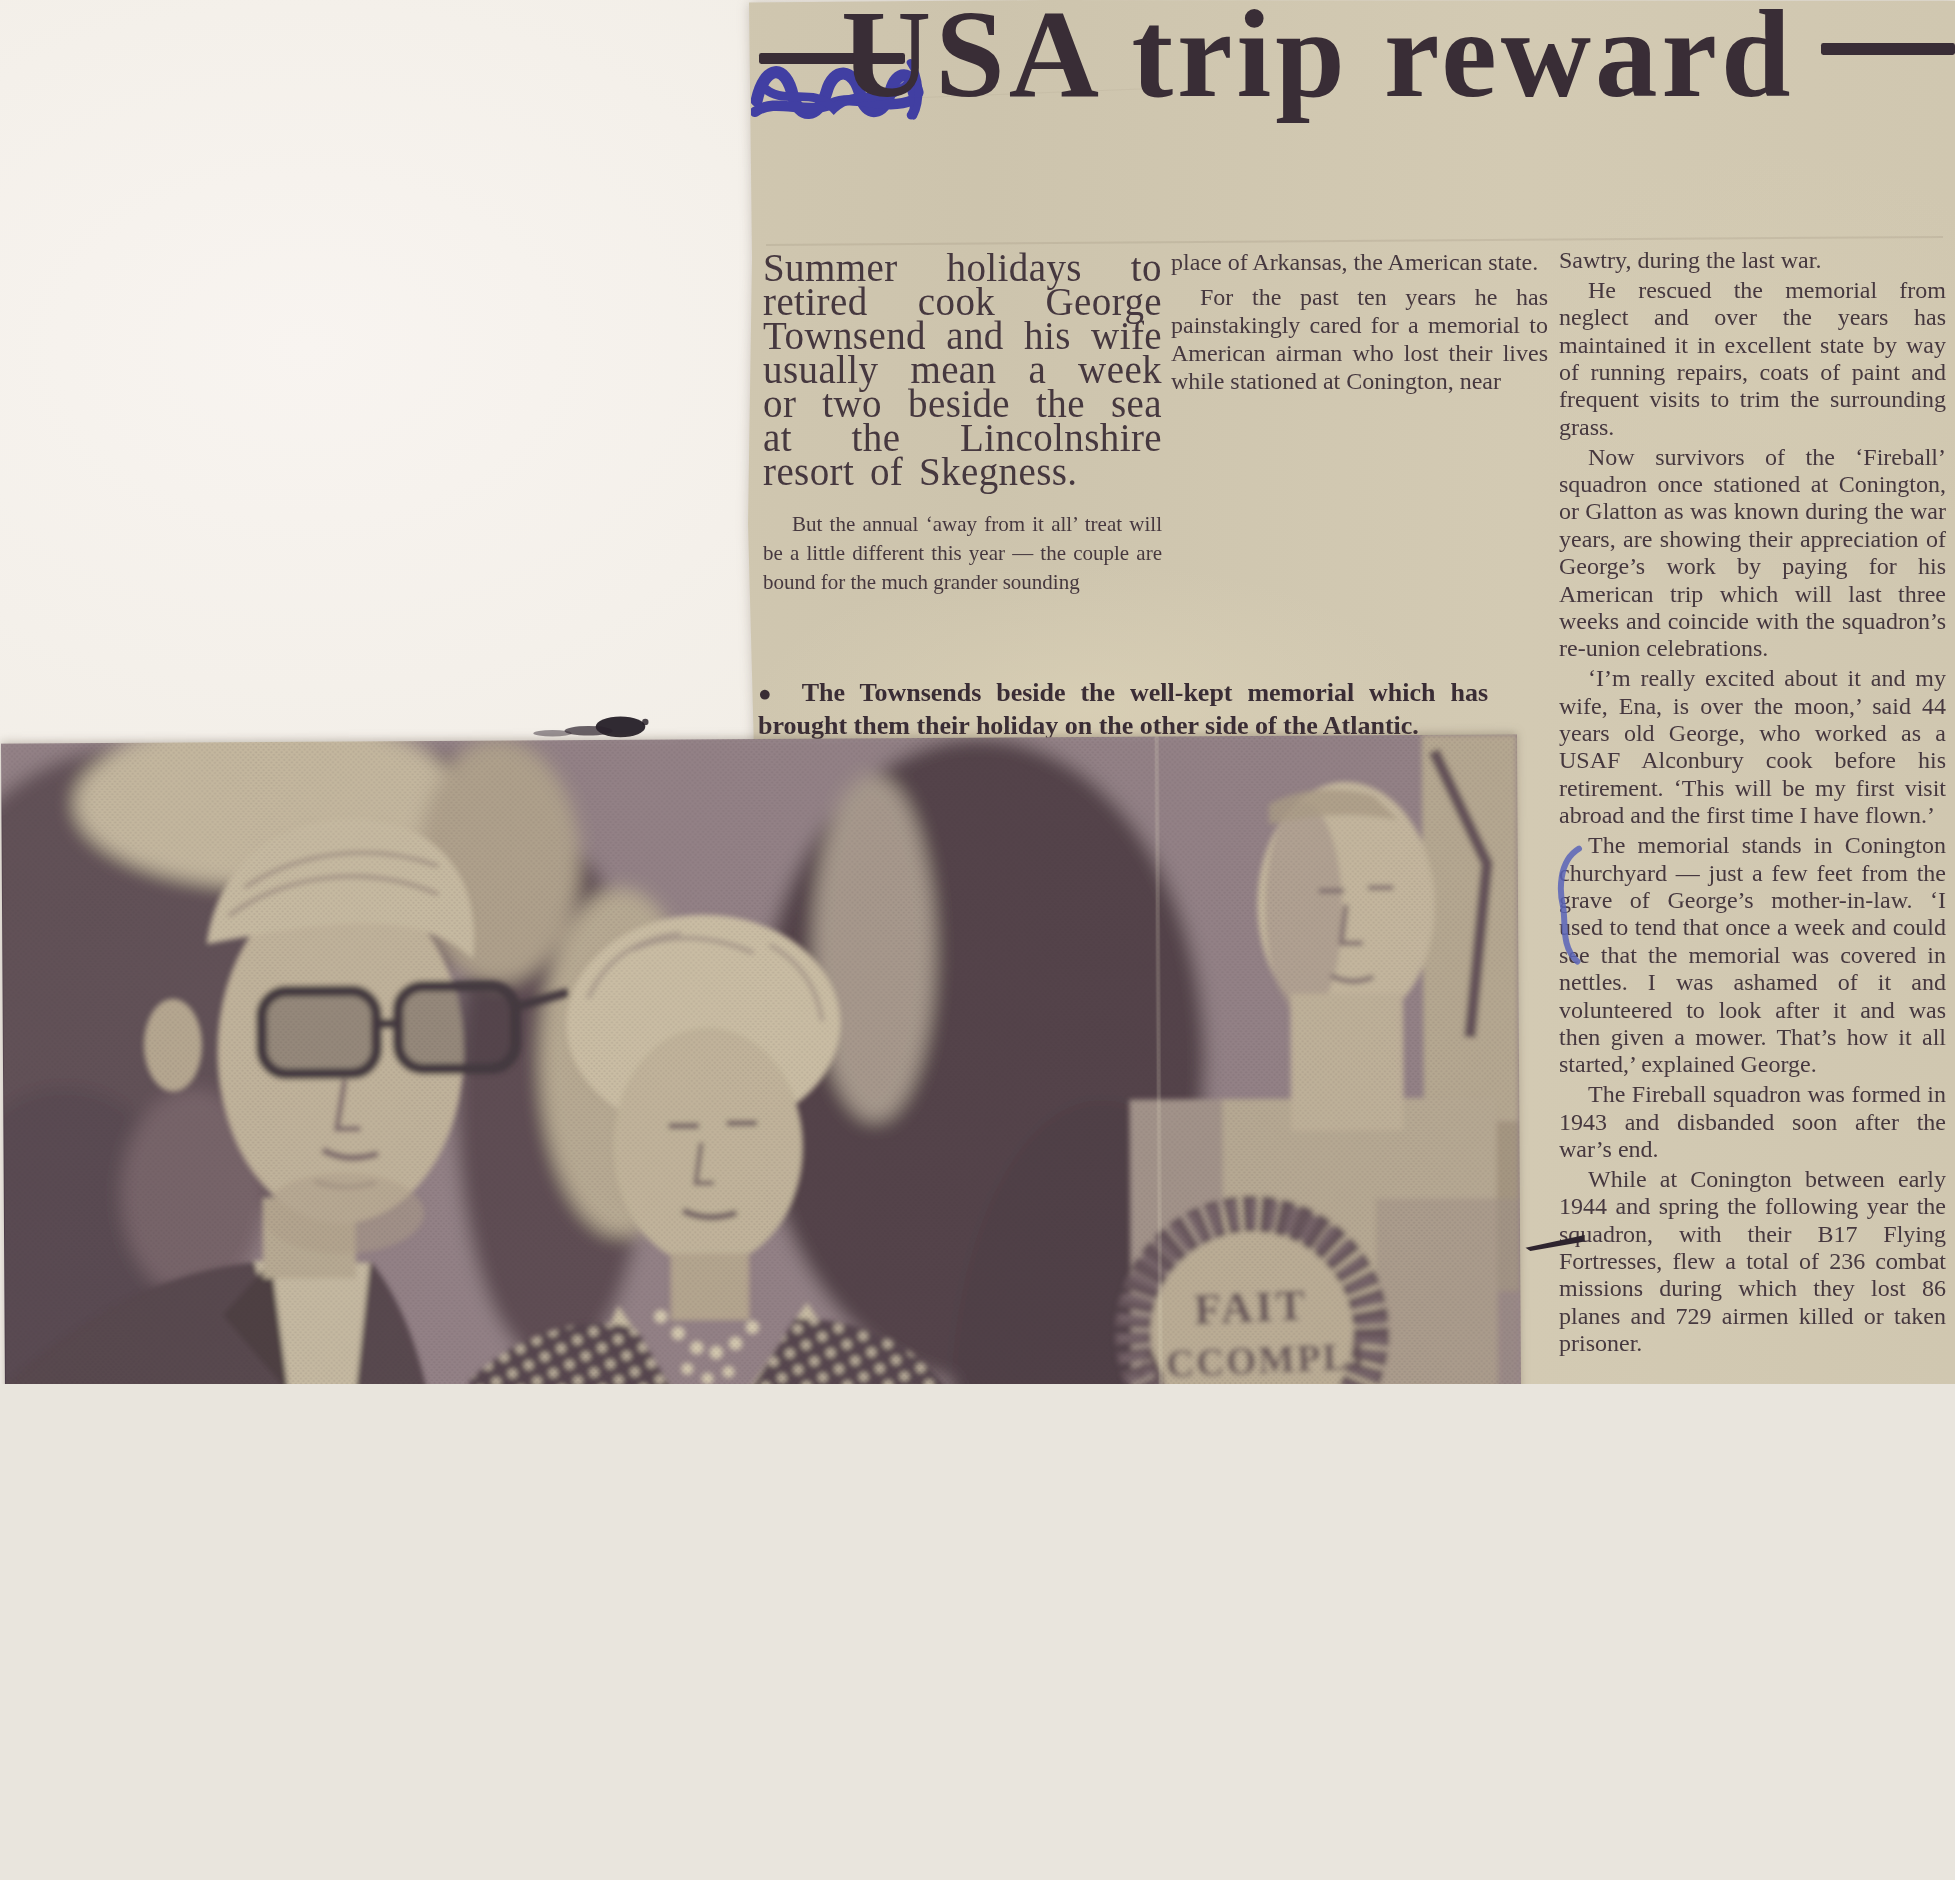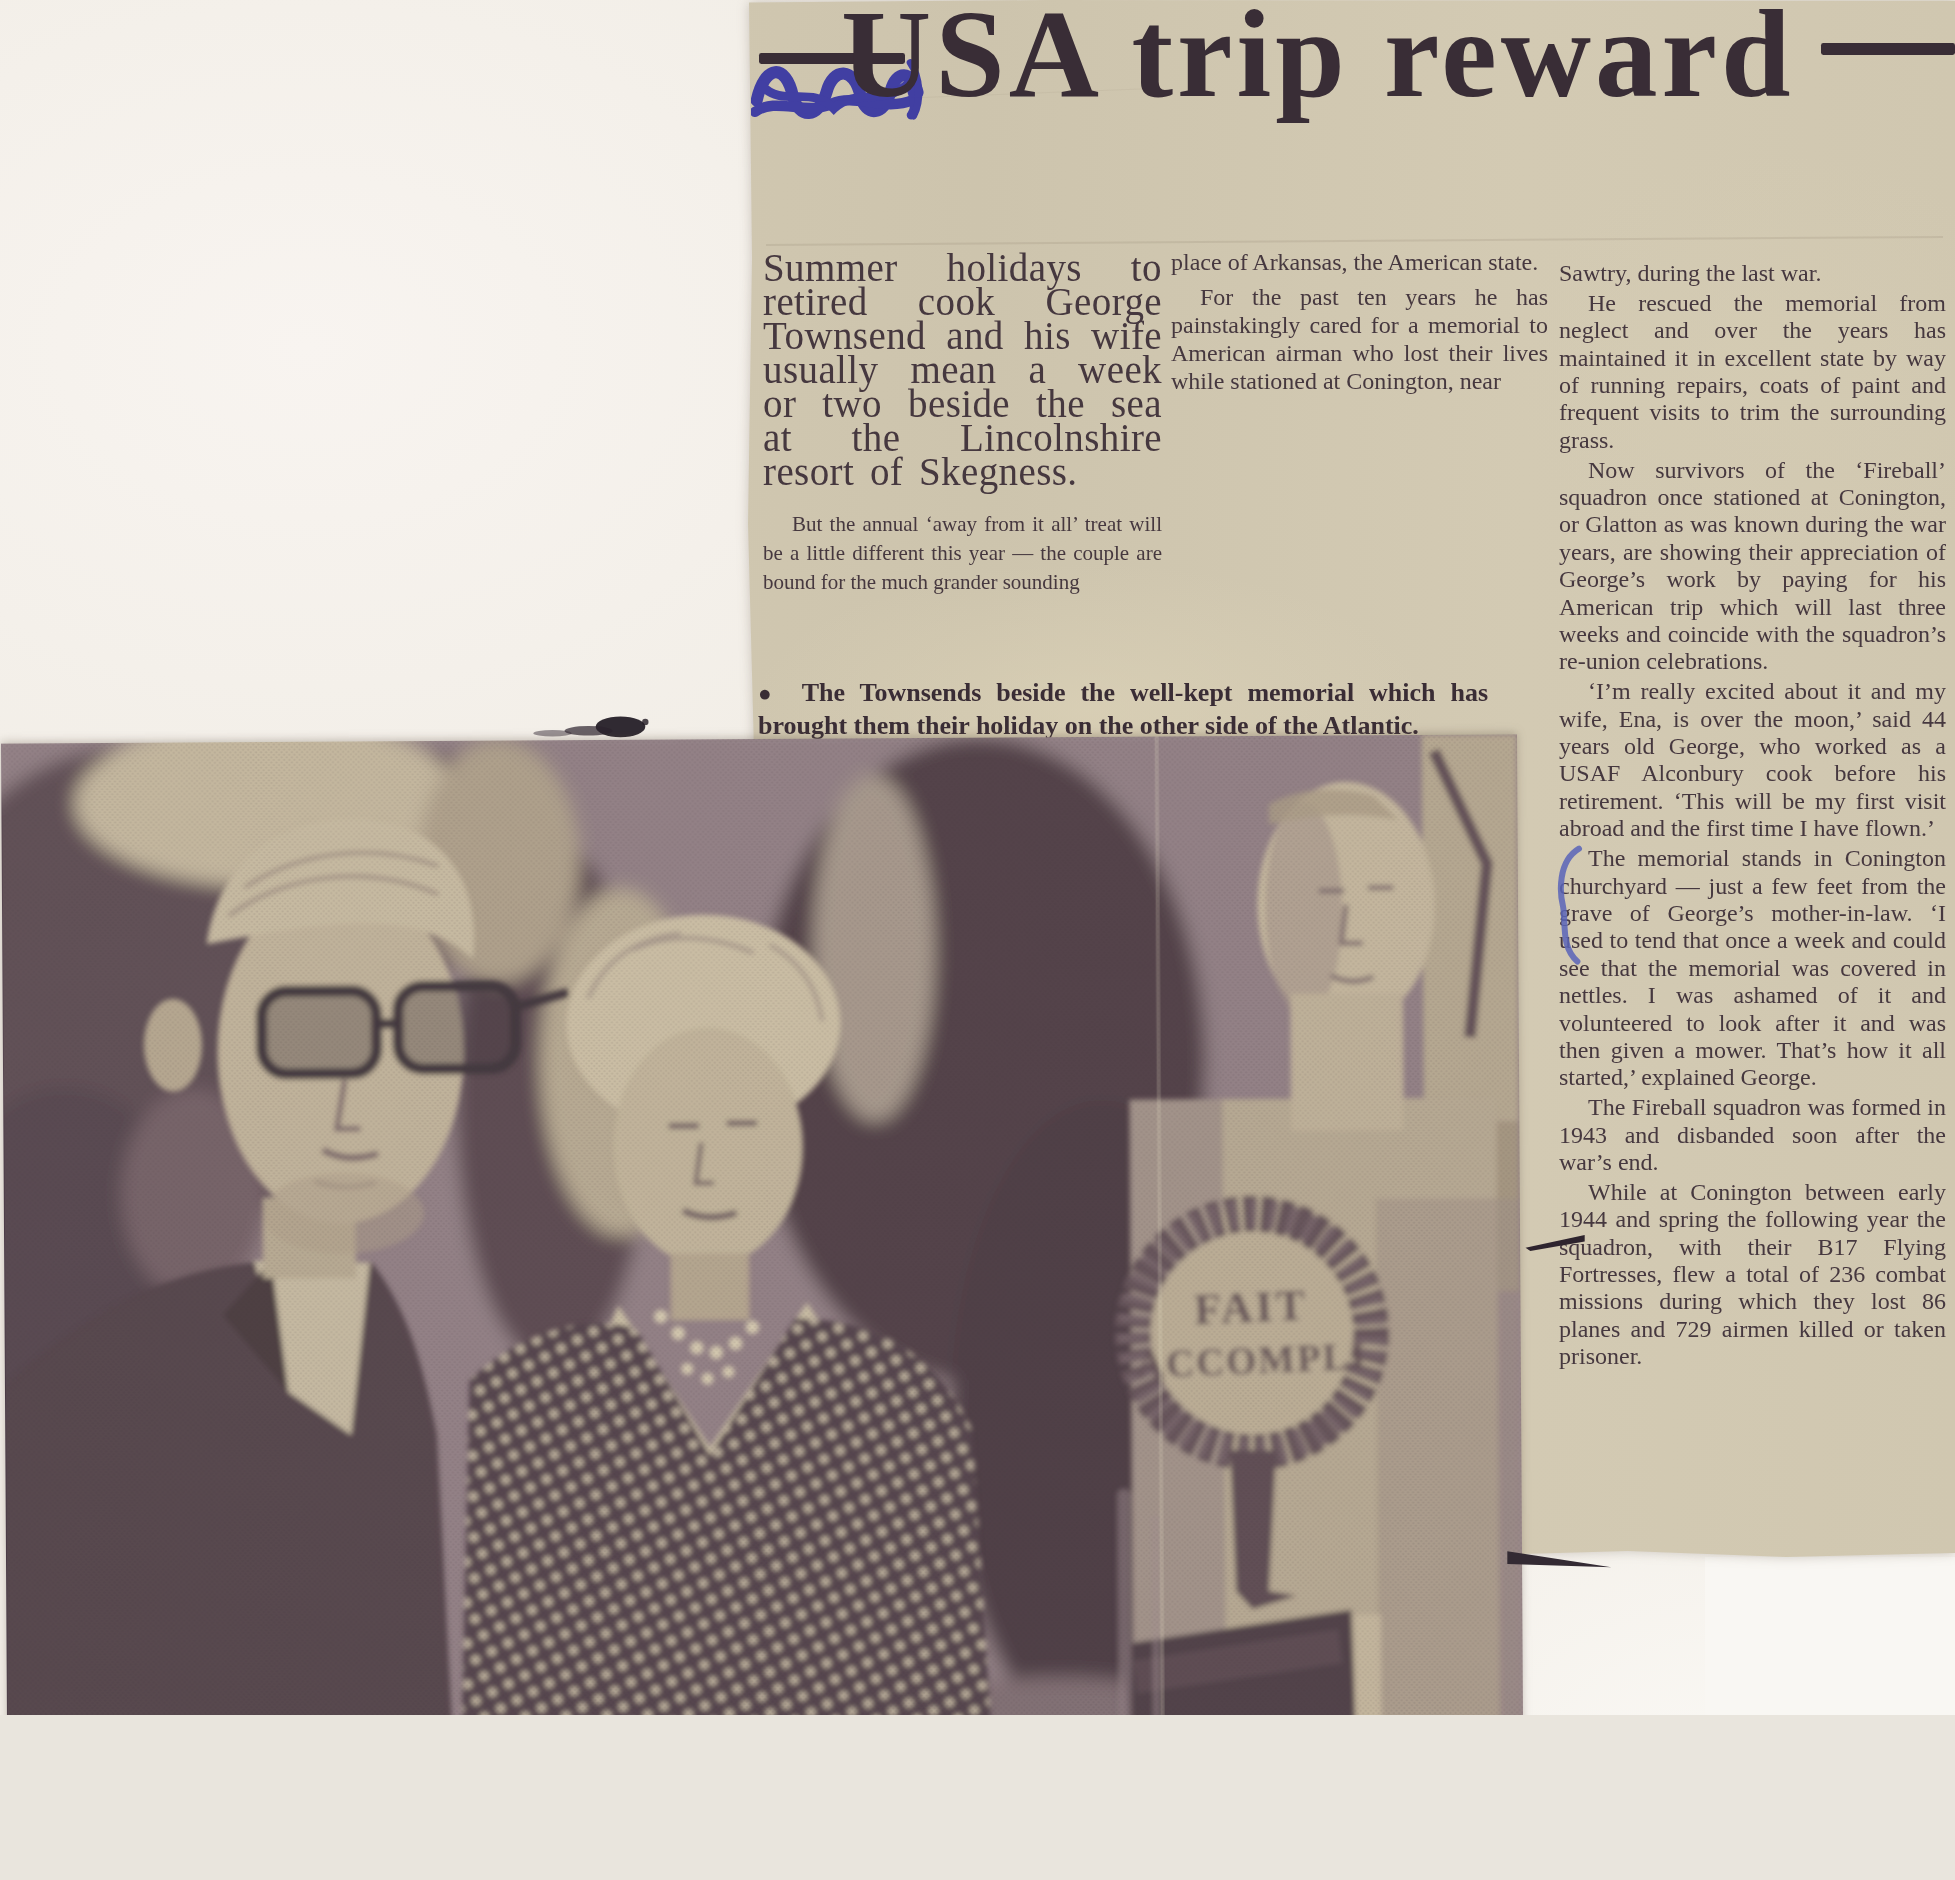--- a/index.html
+++ b/index.html
@@ -1,17 +1,17 @@
 <!DOCTYPE html>
 <html style="font-size:6.5px"><head>
 <meta charset="utf-8">
 <style>
   html,body{margin:0;padding:0;background:#e9e5dd;}
   #canvas{
-    position:relative;width:1955px;height:1715px;overflow:hidden;
+    position:relative;width:1955px;height:1384px;overflow:hidden;
     background:
       radial-gradient(ellipse 1048px 726px at 306px 347px, #f8f4f0 0%, rgba(248,244,240,0) 70%),
       radial-gradient(ellipse 806px 565px at 1734px 1774px, #faf8f4 0%, rgba(250,248,244,0) 75%),
       #f2eee7;
     font-family:"Liberation Serif","DejaVu Serif",serif;
   }
   .abs{position:absolute;}
   
   .piece-wrap{position:absolute;left:0;top:0;width:100%;height:100%;filter:drop-shadow(0 0 5.6px rgba(90,75,60,.28));pointer-events:none;}
   #newsprint{
@@ -87,21 +87,21 @@
   <div class="col" id="col1" style="left:763px;top:251px;width:399px;">
     <p class="intro">Summer holidays to retired cook George Townsend and his wife usually mean a week or two beside the sea at the Lincolnshire resort of Skegness.</p>
     <p class="rest ind">But the annual ‘away from it all’ treat will be a little different this year — the couple are bound for the much grander sounding</p>
   </div>
 
   <div class="col" id="col2" style="left:1171px;top:248px;width:377px;">
     <p>place of Arkansas, the American state.</p>
     <p class="ind sp">For the past ten years he has painstakingly cared for a memorial to American airman who lost their lives while stationed at Conington, near</p>
   </div>
 
-  <div class="col" id="col3" style="left:1559px;top:260px;width:387px;">
+  <div class="col" id="col3" style="left:1559px;top:247px;width:387px;">
     <p>Sawtry, during the last war.</p>
     <p class="ind sp">He rescued the memorial from neglect and over the years has maintained it in excellent state by way of running repairs, coats of paint and frequent visits to trim the surrounding grass.</p>
     <p class="ind sp">Now survivors of the ‘Fireball’ squadron once stationed at Conington, or Glatton as was known during the war years, are showing their appreciation of George’s work by paying for his American trip which will last three weeks and coincide with the squadron’s re-union celebrations.</p>
     <p class="ind sp">‘I’m really excited about it and my wife, Ena, is over the moon,’ said 44 years old George, who worked as a USAF Alconbury cook before his retirement. ‘This will be my first visit abroad and the first time I have flown.’</p>
     <p class="ind sp">The memorial stands in Conington churchyard — just a few feet from the grave of George’s mother-in-law. ‘I used to tend that once a week and could see that the memorial was covered in nettles. I was ashamed of it and volunteered to look after it and was then given a mower. That’s how it all started,’ explained George.</p>
     <p class="ind sp">The Fireball squadron was formed in 1943 and disbanded soon after the war’s end.</p>
     <p class="ind sp">While at Conington between early 1944 and spring the following year the squadron, with their B17 Flying Fortresses, flew a total of 236 combat missions during which they lost 86 planes and 729 airmen killed or taken prisoner.</p>
   </div>
 
   <div id="caption">

